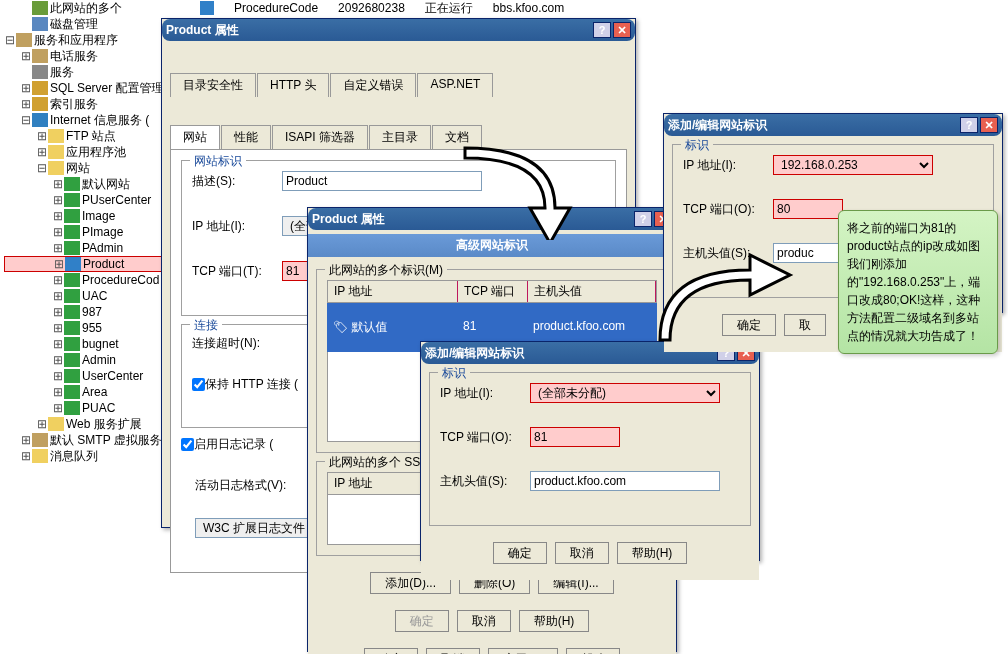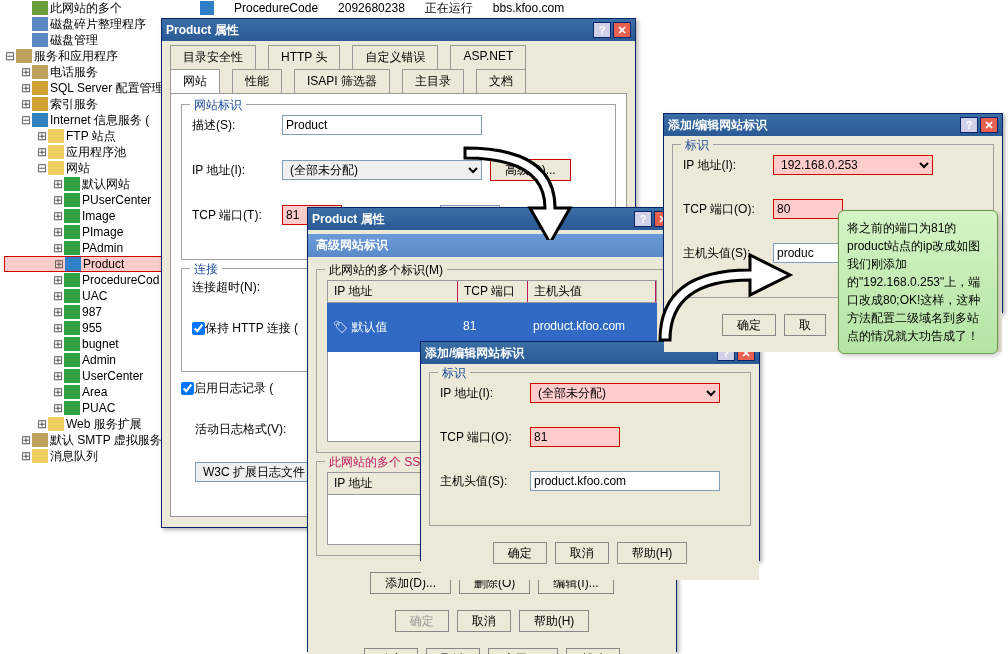--- a/index.html
+++ b/index.html
@@ -16,28 +16,28 @@
 
 
 .ic-drive { background: #6a9c3a; } .ic-disk { background: #5a88c0; }
 .ic-folder { background: #f0d060; } .ic-service { background: #c0a060; }
 .ic-gear { background: #888; } .ic-db { background: #d0a030; }
 .ic-globe { background: #3080c0; } .ic-site { background: #30a040; }
 .ic-app { background: #3080c8; }
 
 
 .win { position: absolute; background: #ece9d8; border: 1px solid #0a246a; box-shadow: 2px 2px 4px rgba(0,0,0,0.3); }
-.titlebar { background: linear-gradient(#3a6ea5, #2a5a95); color: #fff; height: 22px; display: flex; align-items: center; padding: 0 4px; font-weight: bold; }
+.titlebar { background: linear-gradient(#3a6ea5, #2a5a95); color: #fff; height: 22px; display: flex; align-items: center; padding: 0 4px; font-weight: bold; border-radius: 8px; }
 .titlebar .tbtns { margin-left: auto; display: flex; gap: 2px; }
 .tbtn { width: 18px; height: 16px; background: #e8a0a0; border: 1px solid #0a246a; display: flex; align-items: center; justify-content: center; font-size: 11px; cursor: pointer; }
 .tbtn.close { background: #e86050; color: #fff; }
 .tbtn.help { background: #d0d0e8; }
 
 
-.tabrow { display: flex; padding: 4px 8px 0 8px; gap: 13px; }
+.tabrow { display: flex; padding: 4px 8px 0 8px; gap: 2px; margin-top: 28px; }
 .tab { padding: 3px 12px; border: 1px solid #999; border-bottom: none; background: #ece9d8; cursor: pointer; margin-right: -1px; }
 .tab.active { background: #fff; position: relative; z-index: 2; }
 .tabpanel { margin: 0 8px 8px 8px; background: #fff; border: 1px solid #999; padding: 10px; }
 
 
 .groupbox { border: 1px solid #a0a0a0; padding: 10px; margin-bottom: 8px; position: relative; }
 .groupbox > legend, .groupbox > .legend { position: absolute; top: -8px; left: 8px; background: #fff; padding: 0 4px; color: #1a4a9a; }
 .row { display: flex; align-items: center; margin-bottom: 24px; }
 .row label { width: 90px; }
 .row input[type=text], .row select { border: 1px solid #7f9db9; height: 20px; padding: 1px 3px; }
@@ -57,21 +57,21 @@
 .tooltip { position: absolute; background: linear-gradient(#d4f4c4, #b4e4a4); border: 1px solid #6a9a4a; border-radius: 6px; padding: 8px; width: 160px; box-shadow: 2px 2px 4px rgba(0,0,0,0.2); line-height: 1.5; }
 
 
 .arrow { position: absolute; z-index: 50; }
 .arrow svg { display: block; }
 
 .topbar { position: absolute; left: 200px; top: 0; display: flex; align-items: center; gap: 20px; height: 16px; }
 
 
 .win .panel-grey { background: #ece9d8; padding: 8px; }
-.subtitle { background: linear-gradient(#6a9ad8, #5a8ac8); color: #fff; padding: 3px 8px; font-weight: bold; margin: 4px 0; }
+.subtitle { background: linear-gradient(#6a9ad8, #5a8ac8); color: #fff; padding: 3px 8px; font-weight: bold; margin: 4px 0; text-align: center; }
 </style>
 </head>
 <body>
 
 <div class="topbar">
   <span class="ico ic-app" style="width:14px;height:14px;display:inline-block"></span>
   <span>ProcedureCode</span>
   <span>2092680238</span>
   <span>正在运行</span>
   <span>bbs.kfoo.com</span>
@@ -79,36 +79,36 @@
 
 <div class="tree" id="tree">
     <div class="tree-item ind1">
       <span class="exp"></span>
       <span class="ico ic-drive"></span>
       <span>此网站的多个</span>
     </div>
     <div class="tree-item ind1">
       <span class="exp"></span>
       <span class="ico ic-disk"></span>
-      <span>磁盘碎片整理程序</span>
-    </div>
-    <div class="tree-item ind1">
-      <span class="exp"></span>
-      <span class="ico ic-disk"></span>
       <span>磁盘管理</span>
     </div>
     <div class="tree-item ind0">
       <span class="exp">⊟</span>
       <span class="ico ic-service"></span>
       <span>服务和应用程序</span>
     </div>
     <div class="tree-item ind1">
       <span class="exp">⊞</span>
       <span class="ico ic-service"></span>
       <span>电话服务</span>
+    </div>
+    <div class="tree-item ind1">
+      <span class="exp"></span>
+      <span class="ico ic-gear"></span>
+      <span>服务</span>
     </div>
     <div class="tree-item ind1">
       <span class="exp">⊞</span>
       <span class="ico ic-db"></span>
       <span>SQL Server 配置管理</span>
     </div>
     <div class="tree-item ind1">
       <span class="exp">⊞</span>
       <span class="ico ic-db"></span>
       <span>索引服务</span>
@@ -306,21 +306,21 @@
         <div style="flex:1">主机头值</div>
       </div>
       <div class="listrow">
         <div style="width:130px">🏷 <span>默认值</span></div>
         <div style="width:70px">81</div>
         <div style="flex:1">product.kfoo.com</div>
       </div>
       <div style="height:90px;background:#fff;border:1px solid #999;border-top:none"></div>
     </div>
     <div class="groupbox" style="background:#ece9d8">
-      <span class="legend" style="background:#ece9d8;color:#be185d">此网站的多个 SS</span>
+      <span class="legend" style="background:#ece9d8;color:#000000">此网站的多个 SS</span>
       <div class="listhdr">
           <div style="width:130px">IP 地址</div>
         </div>
       <div style="height:50px;background:#fff;border:1px solid #999;border-top:none"></div>
     </div>
     <div class="btnrow">
       <button class="btn">添加(D)...</button>
       <button class="btn">删除(O)</button>
       <button class="btn">编辑(I)...</button>
     </div>

